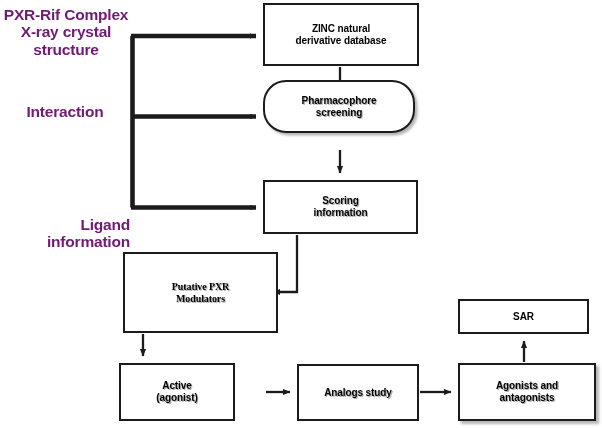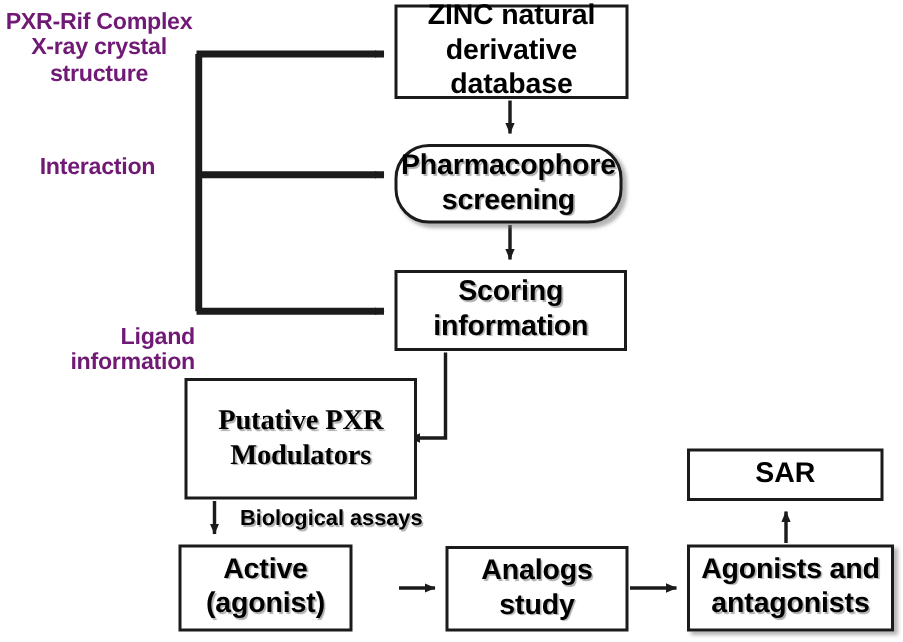--- a/index.html
+++ b/index.html
@@ -50,35 +50,35 @@
     box-sizing: border-box;
     border: 2.2px solid #1b1b1b;
     background: #ffffff;
     color: #000000;
     font-weight: bold;
     display: flex;
     align-items: center;
     justify-content: center;
     text-align: center;
     line-height: 1.2;
-    font-size: 19px;
+    font-size: 10px;
     letter-spacing: -0.1px;
   }
   .box.shadowed {
     box-shadow: 2.5px 2.5px 2.5px rgba(120,120,120,0.55);
   }
   .box .txt {
     display: block;
     white-space: pre-line;
     text-shadow: 1.1px 1.1px 0.6px rgba(150,150,150,0.75);
   }
   .box.plain .txt { text-shadow: none; }
 
   #box-zinc       { left: 263px; top: 3px;   width: 156px; height: 63px; }
-  #box-pharm      { left: 263px; top: 96px;  width: 152px; height: 53px; border-radius: 23px; }
+  #box-pharm      { left: 263px; top: 80px;  width: 152px; height: 53px; border-radius: 23px; }
   #box-scoring    { left: 263px; top: 180px; width: 155px; height: 54px; }
   #box-putative   { left: 123px; top: 252px; width: 155px; height: 81px; font-family: Liberation Serif, serif; }
   #box-active     { left: 119px; top: 363px; width: 116px; height: 58px; }
   #box-analogs    { left: 297px; top: 364px; width: 122px; height: 57px; align-items: center; }
   #box-agonists   { left: 458px; top: 363px; width: 138px; height: 58px; }
   #box-sar        { left: 458px; top: 299px; width: 131px; height: 35px; }
 
   
   #label-bio {
     position: absolute;
@@ -176,15 +176,14 @@
 
   <div class="box shadowed" id="box-agonists">
     <span class="txt">Agonists and
 antagonists</span>
   </div>
 
   <div class="box plain" id="box-sar">
     <span class="txt">SAR</span>
   </div>
 
-  <div id="label-bio">Biological assays</div>
 
 </div>
 
 </body></html>

